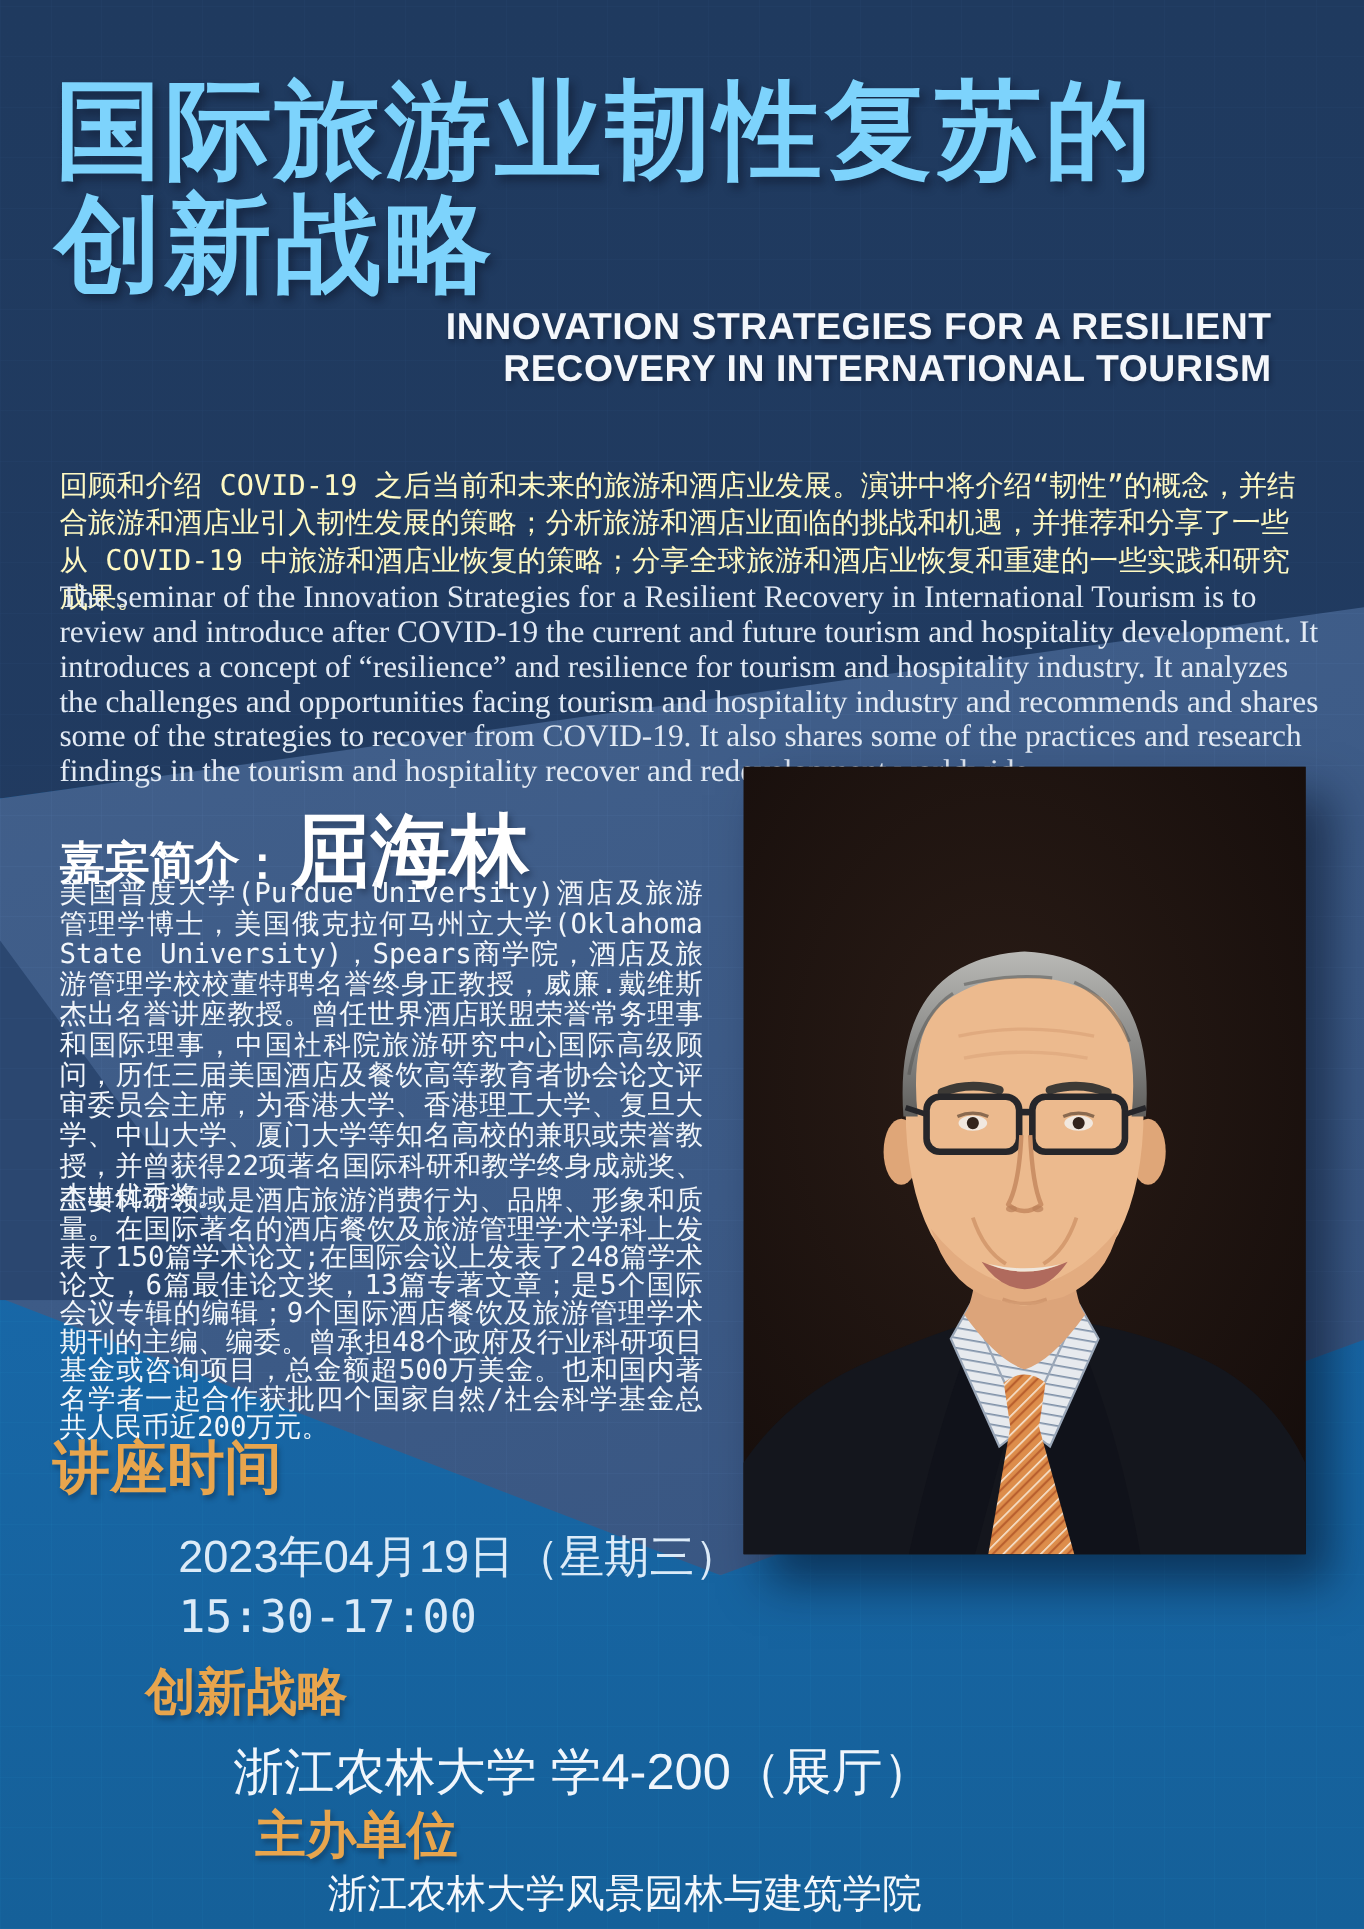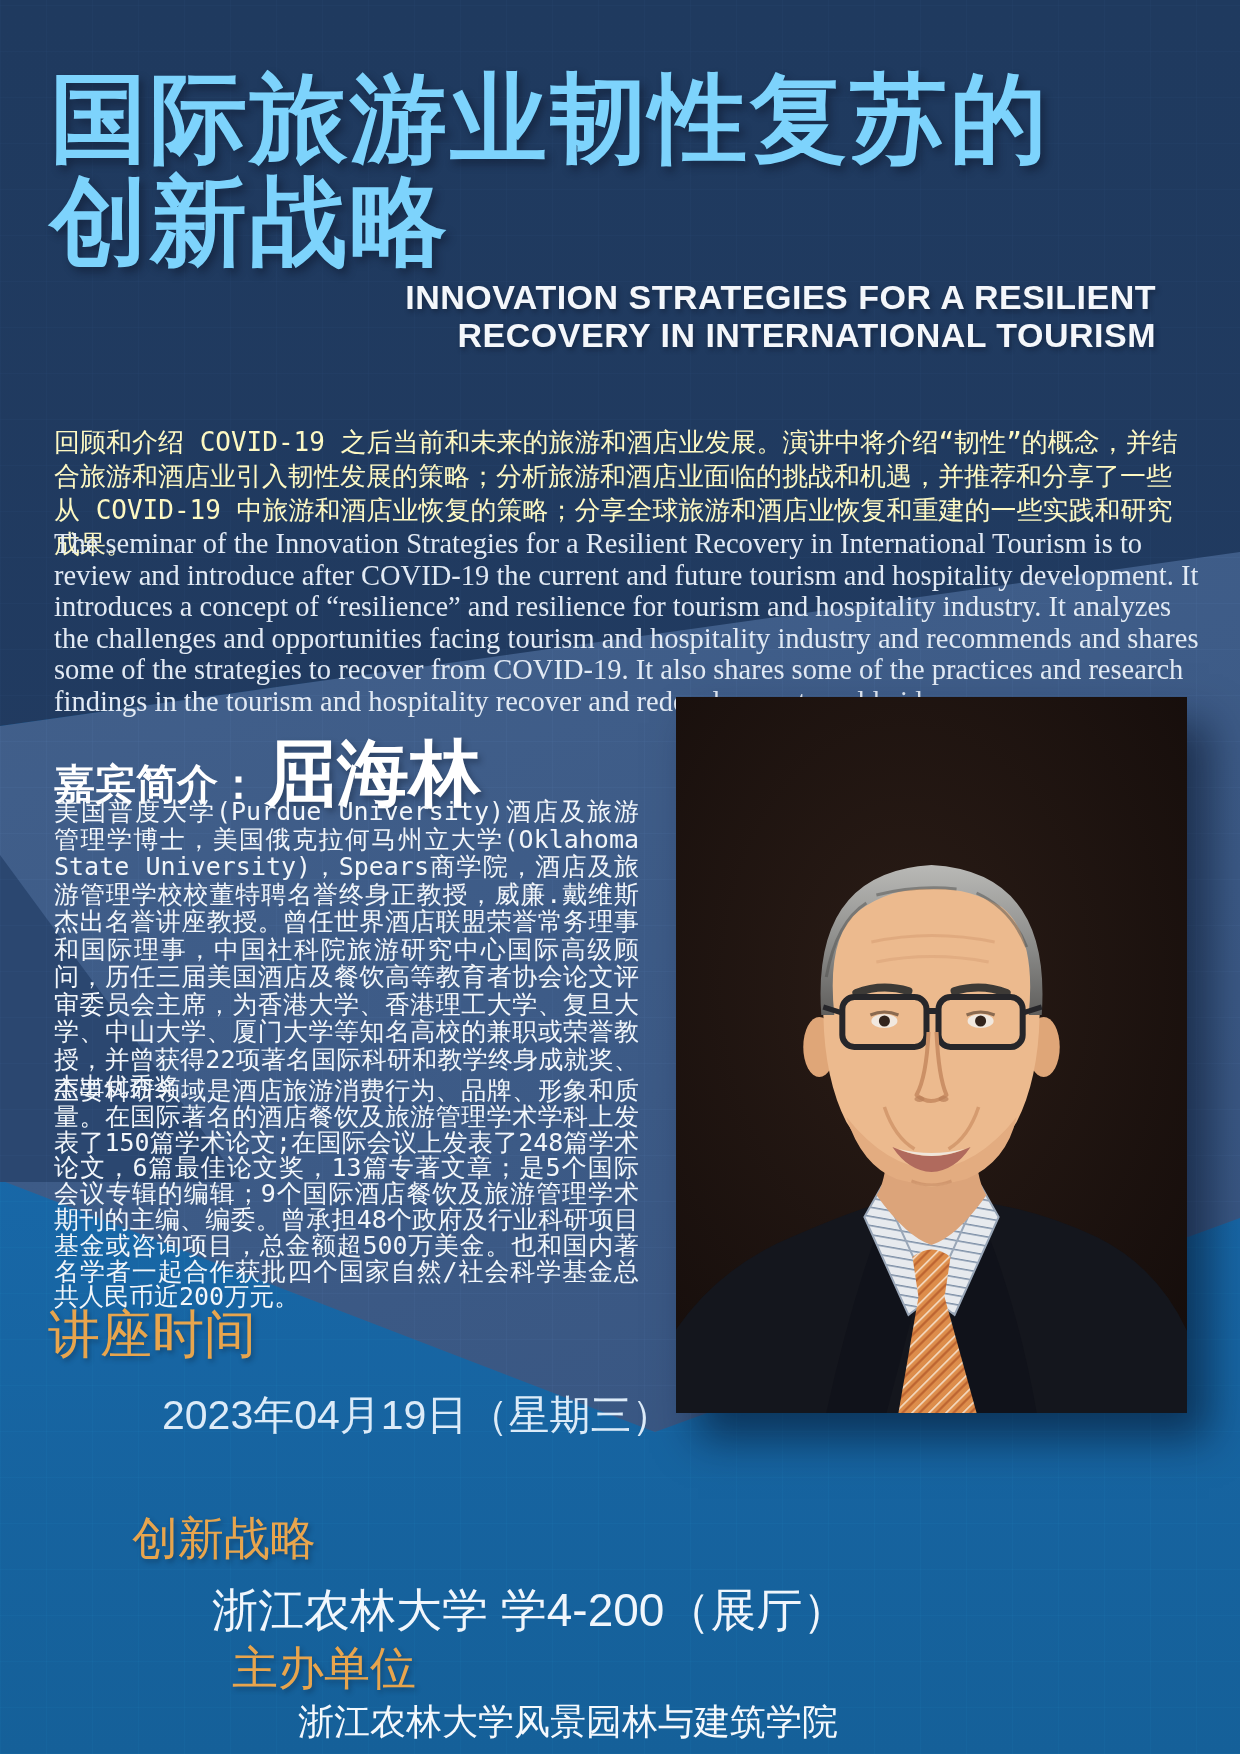--- a/index.html
+++ b/index.html
@@ -62,21 +62,21 @@
     text-shadow:3px 4px 6px rgba(10,18,35,.35);}
   .bio{
     left:54px;width:585px;
     font-family:"DejaVu Sans Mono", monospace;
     font-size:25px;line-height:27.5px;color:#f2f6fa;
     text-align:justify;
   }
   .bio-1{top:798px;}
   .bio-2{top:1078px;line-height:25.8px;}
   .h-orange{
-    font-weight:400;color:#e8a54d;
+    font-weight:700;color:#e8a54d;
     text-shadow:2px 3px 5px rgba(10,25,50,.35);
     white-space:nowrap;
   }
   .time-heading{left:48px;top:1300px;font-size:52px;}
   .date-line{left:162px;top:1388px;font-size:41px;color:#dcebf8;white-space:nowrap;}
   .time-line{left:162px;top:1446px;font-size:41px;color:#dcebf8;white-space:nowrap;
     font-family:"DejaVu Sans Mono", monospace;}
   .venue-heading{left:132px;top:1508px;font-size:46px;}
   .venue-line{left:212px;top:1580px;font-size:46px;color:#f0f6fc;white-space:nowrap;}
   .host-heading{left:232px;top:1638px;font-size:46px;}
@@ -194,18 +194,19 @@
       <path d="M302 410 Q292 440 272 452" stroke="#cf9468" stroke-width="3.5" fill="none" opacity=".8"></path>
 
       <path d="M216 450 Q255 468 294 450 Q278 474 255 475 Q232 474 216 450 Z" fill="#b06a5d"></path>
       <path d="M222 452 Q255 466 288 452 Q255 460 222 452 Z" fill="#efe6db"></path>
       <path d="M235 484 Q255 492 275 484" stroke="#c98f66" stroke-width="3" fill="none" opacity=".7"></path>
     </svg>
   </div>
 
   <div class="abs h-orange time-heading">讲座时间</div>
   <div class="abs date-line">2023年04月19日（星期三）</div>
+  <div class="abs time-line">15:30-17:00</div>
   <div class="abs h-orange venue-heading">创新战略</div>
   <div class="abs venue-line">浙江农林大学 学4-200（展厅）</div>
   <div class="abs h-orange host-heading">主办单位</div>
   <div class="abs host-line">浙江农林大学风景园林与建筑学院</div>
 
 </div>
 
 </body></html>

